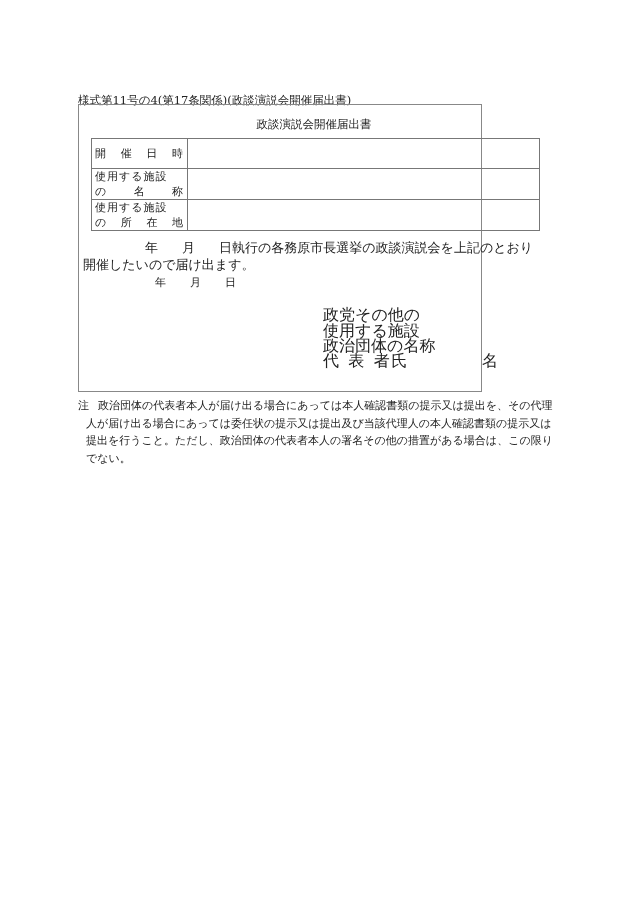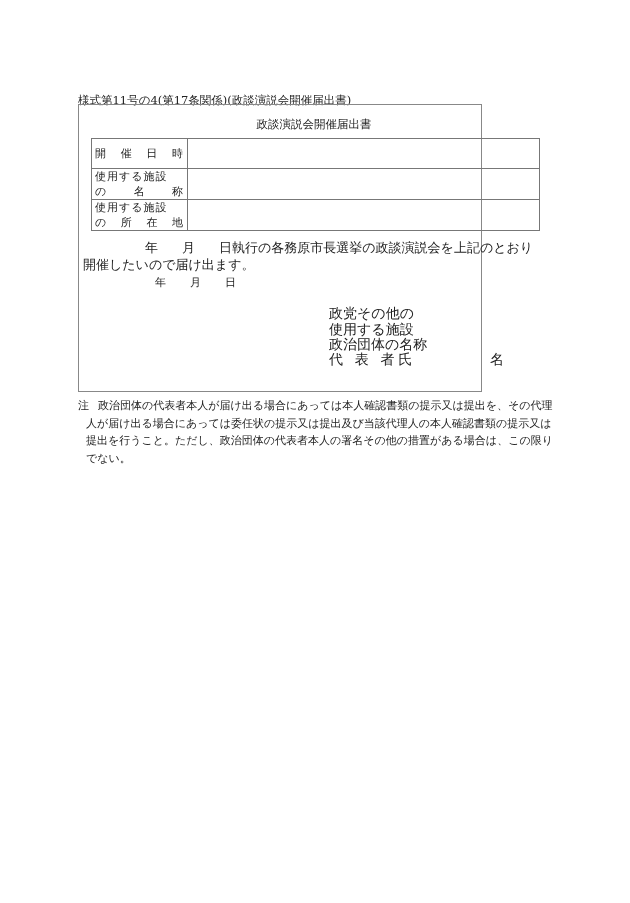--- a/index.html
+++ b/index.html
@@ -17,21 +17,21 @@
   #doc-title { left: 0; width: 470px; top: 12px; text-align: center; font-size: 11.5px; }
   #info-table {
     position: absolute; left: 12px; top: 33px; width: 449px;
     border-collapse: collapse;
   }
   #info-table td { border: 1px solid #777; padding: 0; height: 29px; vertical-align: middle; }
   #info-table td.label { width: 92px; font-size: 11px; line-height: 15px; padding-left: 3px; }
   .spread { display: flex; justify-content: space-between; padding-right: 4px; }
   #body-text { left: 4px; top: 134px; width: 462px; white-space: normal; line-height: 17px; font-size: 13px; text-indent: 0; }
   #date-line { left: 76px; top: 170px; }
-  .sig { left: 250px; font-size: 14px; font-family: Liberation Mono, monospace; }
+  .sig { left: 244px; font-size: 16px; font-family: Liberation Mono, monospace; }
   #addressee { left: 38px; top: 268px; font-size: 11px; }
   #note { left: 78px; top: 397px; width: 475px; font-size: 11px; line-height: 17.5px; white-space: normal; }
   #note .mark { position: absolute; left: 0; top: 0; }
   #note .txt { padding-left: 8px; text-indent: 12px; display:block; }
 </style>
 </head>
 <body>
 
 <div id="form-heading" class="abs">様式第11号の4(第17条関係)(政談演説会開催届出書)</div>
 

